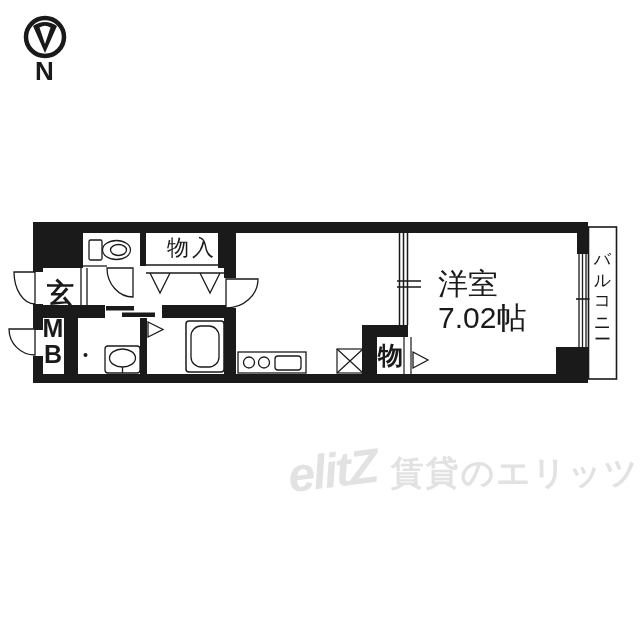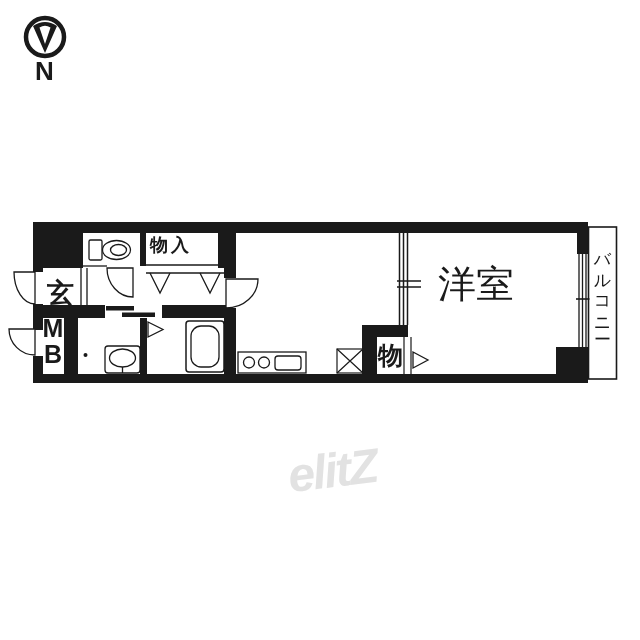--- a/index.html
+++ b/index.html
@@ -3,23 +3,23 @@
 <meta charset="utf-8">
 <style>
   html,body{margin:0;padding:0;background:#ffffff;}
   .stage{position:relative;width:640px;height:640px;background:#ffffff;overflow:hidden;
          font-family:"Liberation Sans","DejaVu Sans",sans-serif;color:#1a1a1a;}
   .plan-svg{position:absolute;left:0;top:0;}
   .lbl{position:absolute;white-space:nowrap;color:#1a1a1a;}
   .lbl-genkan{left:47px;top:275px;font-size:27px;font-weight:700;}
   .lbl-mb{left:40px;top:315px;width:26px;font-size:25px;font-weight:700;line-height:26px;
           text-align:center;display:flex;flex-direction:column;}
-  .lbl-closet{left:150px;top:233px;font-size:18px;font-weight:700;letter-spacing:3px;}
+  .lbl-closet{left:167px;top:233px;font-size:22px;font-weight:400;letter-spacing:3px;}
   .lbl-dk{left:266px;top:277px;font-size:30px;font-weight:400;letter-spacing:1px;}
-  .lbl-west{left:438px;top:267px;font-size:38px;font-weight:500;line-height:34px;}
+  .lbl-west{left:438px;top:267px;font-size:30px;font-weight:500;line-height:34px;}
   .lbl-storage{left:378px;top:339px;font-size:25px;font-weight:700;}
   .lbl-balcony{left:591px;top:240px;font-size:17px;font-weight:500;letter-spacing:3px;
                writing-mode:vertical-rl;text-orientation:upright;height:140px;}
   .lbl-north{left:35px;top:56px;font-size:26px;font-weight:700;}
   .compass{position:absolute;left:22px;top:13px;}
   .watermark{position:absolute;left:288px;top:443px;display:flex;align-items:center;gap:14px;}
   .wm-logo{font-size:48px;font-weight:700;font-style:italic;letter-spacing:-2px;
            transform:rotate(-7deg);}
   .wm-text{font-size:33px;font-weight:700;letter-spacing:2px;padding-top:6px;}
 </style>
@@ -152,21 +152,23 @@
   </svg>
 
   <div class="lbl lbl-genkan">玄</div>
   <div class="lbl lbl-mb">
     <span>M</span>
     <span>B</span>
   </div>
   <div class="lbl lbl-closet">物入</div>
   <div class="lbl lbl-west">
     <div>洋室</div>
+    <div>7.02帖</div>
   </div>
   <div class="lbl lbl-storage">物</div>
   <div class="lbl lbl-balcony">バルコニー</div>
 
   <div class="watermark" style="color: rgb(226, 226, 226);">
     <span class="wm-logo">elitZ</span>
+    <span class="wm-text">賃貸のエリッツ</span>
   </div>
 
 </div>
 
 </body></html>

